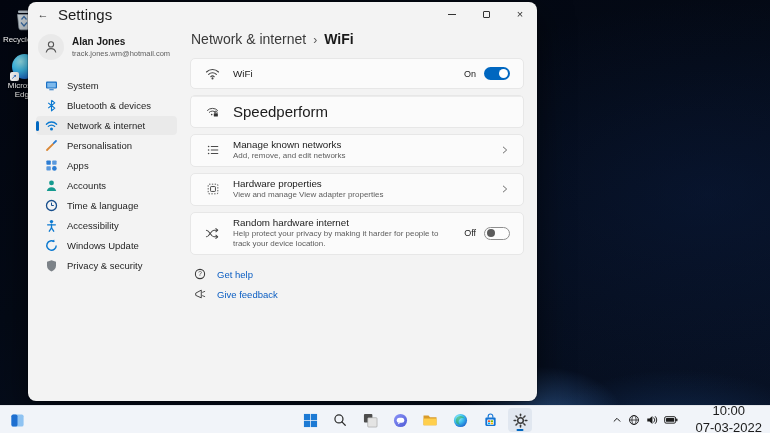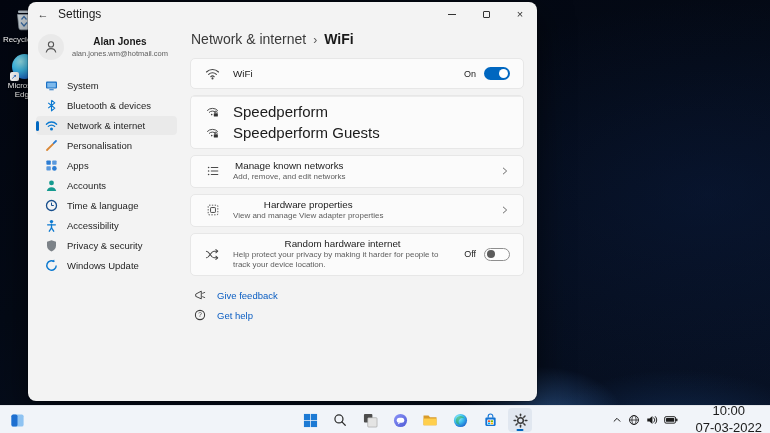--- a/index.html
+++ b/index.html
@@ -19,21 +19,21 @@
   .edge-ball{ width:25px; height:25px; border-radius:50%;
     background:radial-gradient(circle at 35% 30%, #9feef7, #3fc2f0 38%, #2379d6 70%, #1a4fa8 95%); position:relative;}
   .shortcut-badge{ position:absolute; left:-2px; bottom:-2px; width:9px; height:9px; background:#fff; border-radius:2px;
     display:flex; align-items:center; justify-content:center; font-size:7px; color:#1b66c9; text-shadow:none;}
 
   
   .window{ position:absolute; left:28px; top:2px; width:509px; height:399px; background:#f3f3f3;
     border-radius:8px; box-shadow:0 12px 34px rgba(0,0,0,.55), 0 0 0 1px rgba(0,0,0,.18); z-index:2; }
   .titlebar{ height:24px; display:flex; align-items:center; }
   .back-btn{ width:30px; text-align:center; font-size:11px; color:#333; }
-  .win-title{ font-size:12px; color:#1b1b1b; }
+  .win-title{ font-size:15px; color:#1b1b1b; }
   .win-controls{ margin-left:auto; display:flex; height:100%; }
   .ctrl{ width:34px; display:flex; align-items:center; justify-content:center; color:#333; font-size:11px; }
   .min-glyph{ width:8px; height:1px; background:#333; display:block; }
   .max-glyph{ width:7px; height:7px; border:1px solid #333; border-radius:1px; display:block; }
 
   
   .sidebar{ position:absolute; top:24px; left:0; width:155px; bottom:0; padding:4px 6px 0 8px; }
   .profile{ display:flex; align-items:center; gap:8px; padding:4px 2px; }
   .avatar{ width:26px; height:26px; border-radius:50%; background:#e9e9e9; flex:none;
     display:flex; align-items:center; justify-content:center; }
@@ -64,21 +64,21 @@
   .state-label{ font-size:9px; color:#1b1b1b; }
   .toggle{ width:26px; height:13px; border-radius:7px; position:relative; }
   .toggle.on{ background:#0067c0; }
   .toggle.on .knob{ position:absolute; right:2px; top:2px; width:9px; height:9px; border-radius:50%; background:#fff; }
   .toggle.off{ background:#fdfdfd; border:1px solid #8f8f8f; }
   .toggle.off .knob{ position:absolute; left:2px; top:1.5px; width:8px; height:8px; border-radius:50%; background:#5c5c5c; }
   .divider{ height:1px; background:#ececec; }
   .net-row{ min-height:21px; }
   .net-row .row-label{ font-size:15px; }
   .two-line{ padding-top:4px; padding-bottom:4px; }
-  .texts{ display:flex; flex-direction:column; gap:1px;align-items:center; }
+  .texts{ display:flex; flex-direction:column; gap:1px; }
   .sub{ font-size:8px; color:#5d5d5d; max-width:252px; line-height:1.35; }
   .links{ margin-top:13px; display:flex; flex-direction:column; gap:8px; padding-left:4px; }
   .link-row{ display:flex; align-items:center; gap:11px; }
   .link{ font-size:9.5px; color:#0a5dc2; }
 
   
   .taskbar{ position:absolute; left:0; right:0; bottom:0; height:28px; background:#f1f4f9;
     border-top:1px solid rgba(0,0,0,.06); z-index:3; }
   .widgets-btn{ position:absolute; left:8px; top:5px; width:18px; height:18px; display:flex; align-items:center; justify-content:center;}
   .tb-center{ position:absolute; top:2px; left:50%; transform:translateX(calc(-50% + 30px)); display:flex; gap:6px; align-items:center; }
@@ -132,21 +132,21 @@
     <div class="sidebar">
       <div class="profile">
         <span class="avatar">
           <svg width="16" height="16" viewBox="0 0 16 16">
             <circle cx="8" cy="5.4" r="2.6" fill="none" stroke="#555" stroke-width="1.1"></circle>
             <path d="M3.2 13.5 a4.9 4.9 0 0 1 9.6 0" fill="none" stroke="#555" stroke-width="1.1"></path>
           </svg>
         </span>
         <span class="texts">
           <span class="p-name">Alan Jones</span>
-          <span class="p-email">alan.jones.wm@hotmail.com</span>
+          <span class="p-email">track.jones.wm@hotmail.com</span>
         </span>
       </div>
 
 
       <div class="nav">
         <div class="nav-item">
           <svg class="nav-ic" viewBox="0 0 13 13">
             <rect x="1" y="2.6" width="11" height="7" rx="1" fill="#1a70c4"></rect>
             <rect x="2.2" y="3.8" width="8.6" height="4.6" rx="0.5" fill="#7db9ec"></rect>
             <rect x="4.2" y="10.2" width="4.6" height="1.1" rx="0.5" fill="#1a70c4"></rect>
@@ -203,30 +203,30 @@
             <circle cx="6.5" cy="2.6" r="1.7" fill="#0b79d0"></circle>
             <line x1="2.6" y1="5.8" x2="10.4" y2="5.8" stroke="#0b79d0" stroke-width="1.3" stroke-linecap="round"></line>
             <line x1="6.5" y1="4.6" x2="6.5" y2="8.8" stroke="#0b79d0" stroke-width="1.3"></line>
             <line x1="6.5" y1="8.8" x2="4.3" y2="12.2" stroke="#0b79d0" stroke-width="1.3" stroke-linecap="round"></line>
             <line x1="6.5" y1="8.8" x2="8.7" y2="12.2" stroke="#0b79d0" stroke-width="1.3" stroke-linecap="round"></line>
           </svg>
           <span>Accessibility</span>
         </div>
         <div class="nav-item">
           <svg class="nav-ic" viewBox="0 0 13 13">
-            <path d="M6.5 1.2 L11 2.8 V6.8 C11 9.8 9 11.4 6.5 12.4 C4 11.4 2 9.8 2 6.8 V2.8 Z" fill="#7c8288"></path>
-          </svg>
-          <span>Privacy &amp; security</span>
-        </div>
-        <div class="nav-item">
-          <svg class="nav-ic" viewBox="0 0 13 13">
             <path d="M11.2 6.5 a4.7 4.7 0 1 1 -2 -3.85" fill="none" stroke="#0b79d0" stroke-width="1.4"></path>
             <path d="M9.2 0.6 L9.4 3 L7 2.8 Z" fill="#0b79d0"></path>
           </svg>
           <span>Windows Update</span>
+        </div>
+        <div class="nav-item">
+          <svg class="nav-ic" viewBox="0 0 13 13">
+            <path d="M6.5 1.2 L11 2.8 V6.8 C11 9.8 9 11.4 6.5 12.4 C4 11.4 2 9.8 2 6.8 V2.8 Z" fill="#7c8288"></path>
+          </svg>
+          <span>Privacy &amp; security</span>
         </div>
       </div>
     </div>
 
     <div class="main">
       <div class="breadcrumb">
         <span>Network &amp; internet</span>
         <span class="sep">›</span>
         <span class="current">WiFi</span>
       </div>
@@ -259,32 +259,20 @@
               <svg width="13" height="13" viewBox="0 0 16 16">
                 <path d="M1.8 6.6 a8.6 8.6 0 0 1 12.4 0" fill="none" stroke="#444" stroke-width="1.2" stroke-linecap="round"></path>
                 <path d="M4 9 a5.5 5.5 0 0 1 8 0" fill="none" stroke="#444" stroke-width="1.2" stroke-linecap="round"></path>
                 <circle cx="7" cy="11.8" r="1" fill="#444"></circle>
                 <rect x="9.6" y="10" width="5" height="4.2" rx="0.8" fill="#333"></rect>
                 <path d="M10.6 10 v-1 a1.5 1.5 0 0 1 3 0 v1" fill="none" stroke="#333" stroke-width="1"></path>
               </svg>
             </span>
             <span class="row-label">Speedperform</span>
           </div>
-          <div class="row net-row">
-            <span class="ic">
-              <svg width="13" height="13" viewBox="0 0 16 16">
-                <path d="M1.8 6.6 a8.6 8.6 0 0 1 12.4 0" fill="none" stroke="#444" stroke-width="1.2" stroke-linecap="round"></path>
-                <path d="M4 9 a5.5 5.5 0 0 1 8 0" fill="none" stroke="#444" stroke-width="1.2" stroke-linecap="round"></path>
-                <circle cx="7" cy="11.8" r="1" fill="#444"></circle>
-                <rect x="9.6" y="10" width="5" height="4.2" rx="0.8" fill="#333"></rect>
-                <path d="M10.6 10 v-1 a1.5 1.5 0 0 1 3 0 v1" fill="none" stroke="#333" stroke-width="1"></path>
-              </svg>
-            </span>
-            <span class="row-label">Speedperform Guests</span>
-          </div>
         </div>
       </div>
 
       <div class="card">
         <div class="row two-line">
           <span class="ic">
             <svg width="14" height="14" viewBox="0 0 16 16">
               <circle cx="3" cy="4" r="0.9" fill="#444"></circle>
                 <circle cx="3" cy="8" r="0.9" fill="#444"></circle>
                 <circle cx="3" cy="12" r="0.9" fill="#444"></circle>
@@ -344,32 +332,32 @@
             <span class="toggle off">
                 <span class="knob"></span>
               </span>
           </span>
         </div>
       </div>
 
       <div class="links">
         <div class="link-row">
           <svg width="12" height="12" viewBox="0 0 14 14">
+            <circle cx="7" cy="7" r="5.4" fill="none" stroke="#3a3a3a" stroke-width="1.2"></circle>
+            <text x="7" y="9.6" font-size="7.5" text-anchor="middle" fill="#3a3a3a" font-family="Liberation Sans, sans-serif">?</text>
+          </svg>
+          <span class="link">Get help</span>
+        </div>
+        <div class="link-row">
+          <svg width="12" height="12" viewBox="0 0 14 14">
             <polygon points="2,6 8.5,2.5 8.5,11.5 2,8.6" fill="none" stroke="#3a3a3a" stroke-width="1.1" stroke-linejoin="round"></polygon>
             <line x1="10" y1="5" x2="12.5" y2="4" stroke="#3a3a3a" stroke-width="1" stroke-linecap="round"></line>
             <line x1="10" y1="9" x2="12.5" y2="10" stroke="#3a3a3a" stroke-width="1" stroke-linecap="round"></line>
           </svg>
           <span class="link">Give feedback</span>
-        </div>
-        <div class="link-row">
-          <svg width="12" height="12" viewBox="0 0 14 14">
-            <circle cx="7" cy="7" r="5.4" fill="none" stroke="#3a3a3a" stroke-width="1.2"></circle>
-            <text x="7" y="9.6" font-size="7.5" text-anchor="middle" fill="#3a3a3a" font-family="Liberation Sans, sans-serif">?</text>
-          </svg>
-          <span class="link">Get help</span>
         </div>
       </div>
     </div>
   </div>
 
   <div class="taskbar">
     <span class="widgets-btn">
       <svg width="15" height="15" viewBox="0 0 16 16">
         <rect x="1.5" y="1.5" width="13" height="13" rx="2" fill="#8fc3f2"></rect>
         <rect x="1.5" y="1.5" width="6.5" height="13" rx="2" fill="#1e6fd0"></rect>

